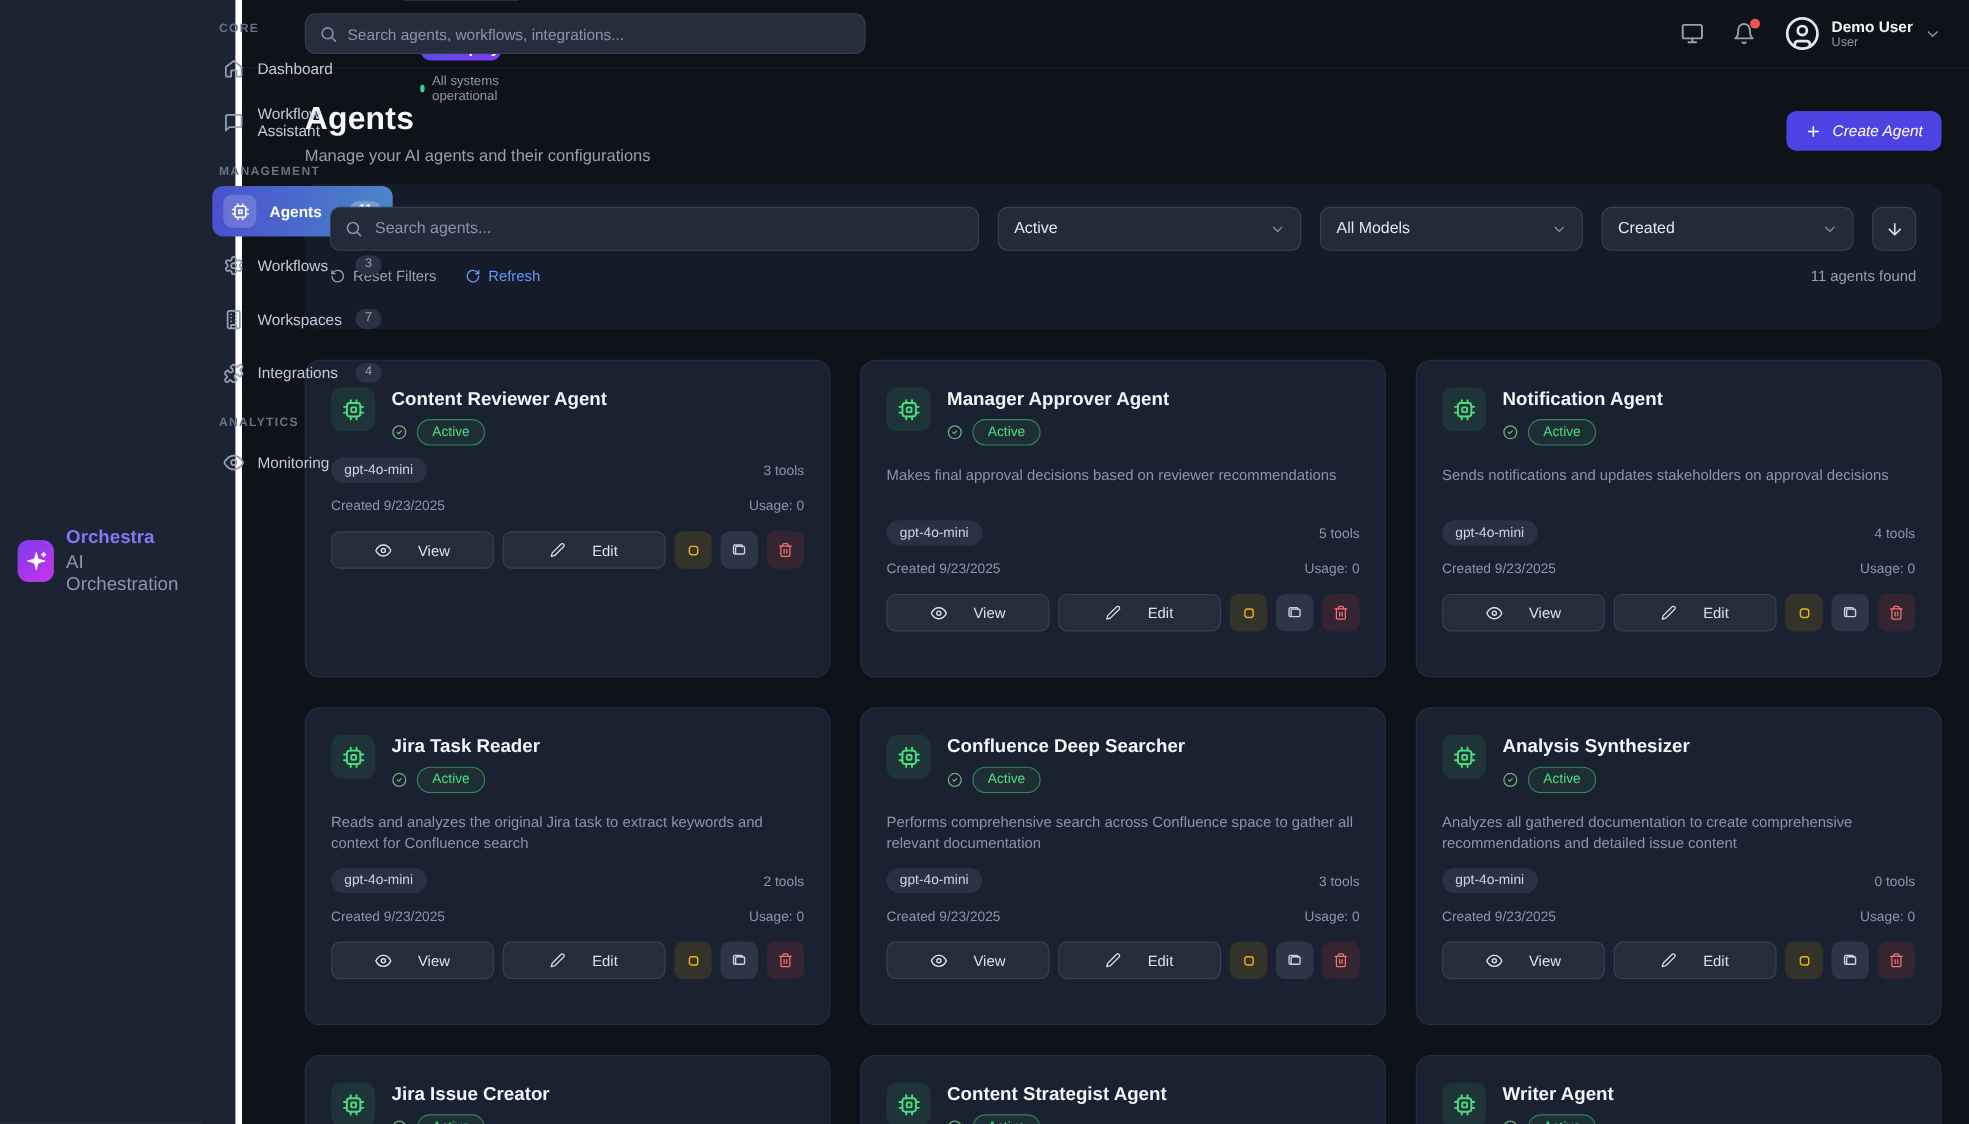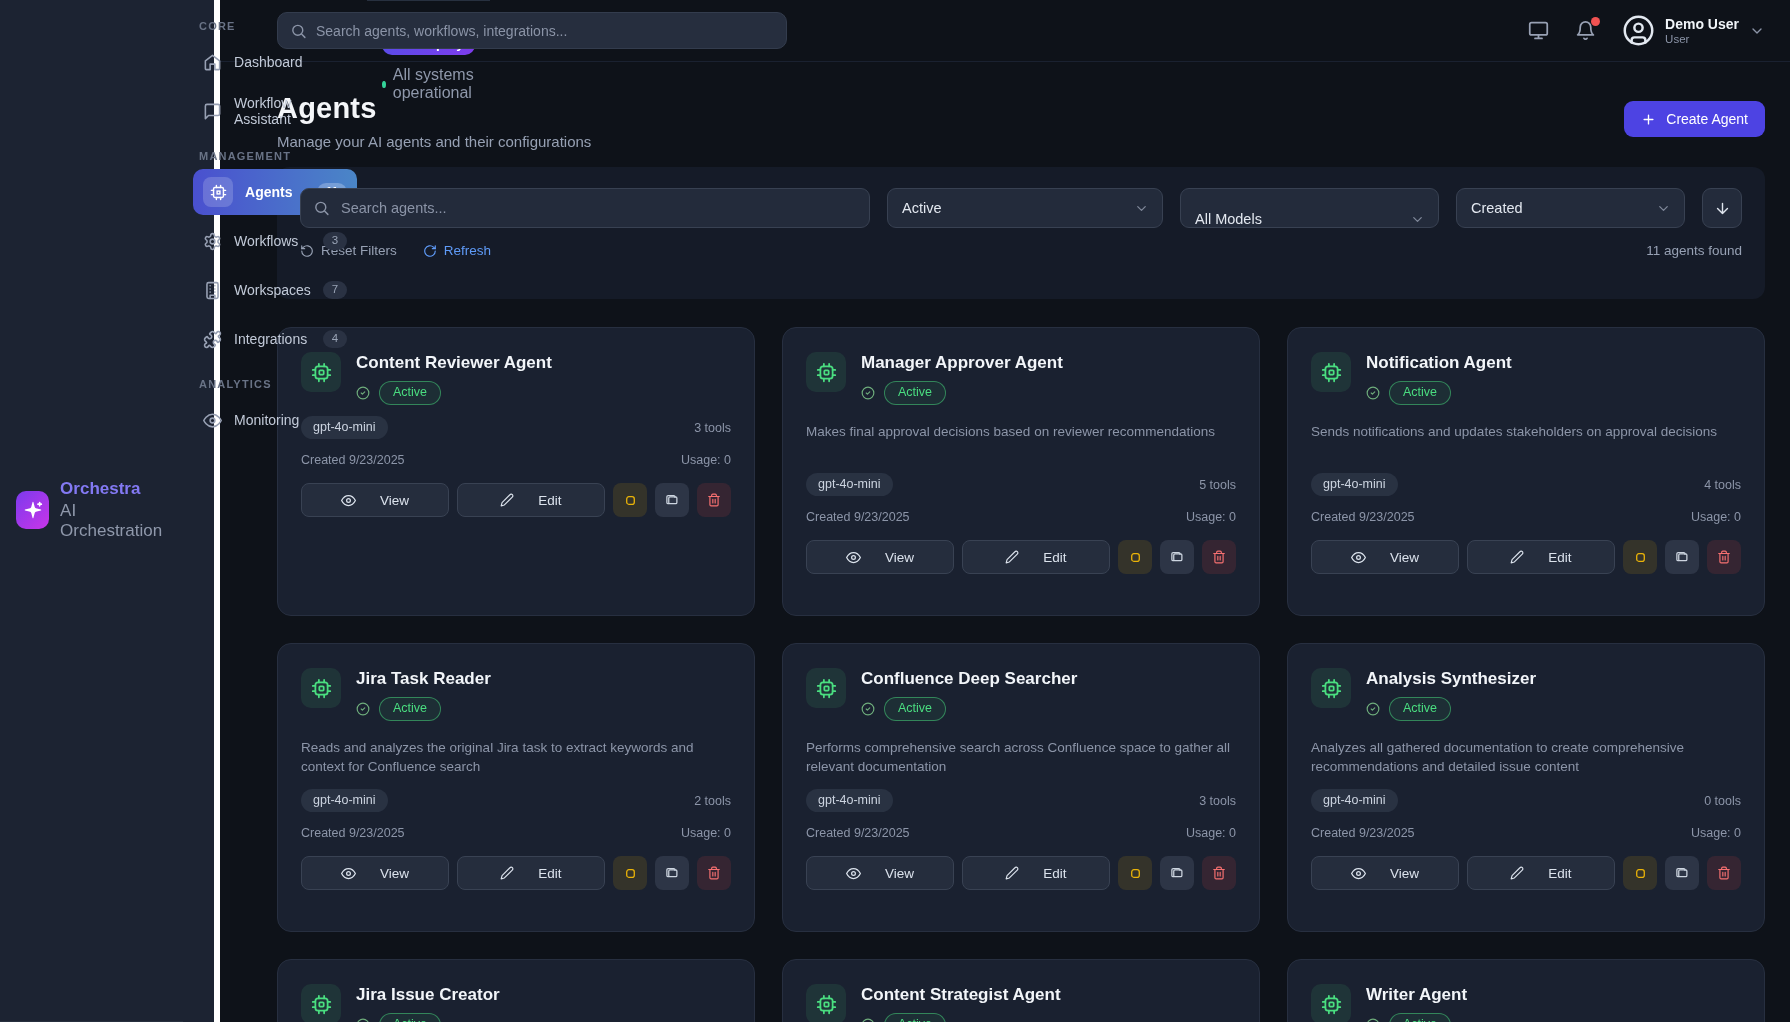--- a/index.html
+++ b/index.html
@@ -56,21 +56,21 @@
   }
   .nav-item.active .nav-badge { background:rgba(255,255,255,0.25); color:#fff; }
 
   .sidebar-footer { border-top:1px solid #27303f; padding:15px 15px 14px; }
   .quick-deploy {
     width:100%; height:39px; border:none; border-radius:10px;
     background:linear-gradient(90deg,#5b4be8 0%,#7e3ced 100%);
     color:#fff; font-size:13.5px; font-weight:700; font-family:inherit;
     display:flex; align-items:center; justify-content:center; gap:9px; cursor:pointer;
   }
-  .sys-status { margin-top:11px; display:flex; align-items:center; justify-content:center; gap:7px; font-size:16px; color:#8f98ab; }
+  .sys-status { margin-top:11px; display:flex; align-items:center; justify-content:center; gap:7px; font-size:12px; color:#8f98ab; }
   .sys-dot { width:7px; height:7px; border-radius:50%; background:#34d399; }
 
   
   .main { flex:1; display:flex; flex-direction:column; min-width:0; }
   .topbar {
     height:62px; min-height:62px; display:flex; align-items:center;
     border-bottom:1px solid #1a2130; padding-left:57px; padding-right:25px;
   }
   .search-wrap { position:relative; width:510px; }
   .search-wrap .s-icon { position:absolute; left:13px; top:50%; transform:translateY(-50%); color:#8b94a7; }
@@ -89,21 +89,21 @@
   .user-role { font-size:11.5px; color:#8b94a7; }
   .chev { color:#8b94a7; display:flex; }
 
   .content { padding:30px 25px 0 57px; }
   .page-head { width:1488px; display:flex; align-items:flex-start; justify-content:space-between; }
   .page-title { font-size:29px; font-weight:700; color:#f4f6f9; letter-spacing:0.2px; }
   .page-sub { margin-top:8px; font-size:15px; color:#96a0b3; }
   .create-btn {
     margin-top:9px; height:36px; padding:0 17px; border:none; border-radius:9px;
     background:#4d43e3; color:#fff; font-size:14px; font-family:inherit;
-    display:flex; align-items:center; gap:10px; cursor:pointer;
+    display:flex; align-items:center; gap:10px; cursor:pointer;font-style:italic;
   }
 
   
   .filter-panel {
     margin-top:17px; width:1488px; height:132px;
     background:#151b28; border-radius:12px; padding:21px 23px 0;
   }
   .filter-row1 { display:flex; gap:17px; }
   .fsearch-wrap { position:relative; flex:1; }
   .fsearch-wrap .s-icon { position:absolute; left:13px; top:50%; transform:translateY(-50%); color:#8b94a7; }
@@ -112,21 +112,21 @@
     border-radius:9px; color:#e6eaf1; font-size:14.5px; font-family:inherit;
     padding:0 12px 0 40px; outline:none;
   }
   .fsearch::placeholder { color:#8b94a7; }
   .fselect {
     height:40px; background:#232b3b; border:1px solid #384152; border-radius:9px;
     display:flex; align-items:center; justify-content:space-between;
     padding:0 13px 0 14px; font-size:14.5px; color:#e3e8f0; cursor:pointer;
   }
   .fselect .chev { color:#7f8899; }
-  .w-status { width:276px; } .w-model { width:259px;align-items:flex-end; } .w-sort { width:229px; }
+  .w-status { width:276px; } .w-model { width:239px; } .w-sort { width:229px; }
   .sort-dir-btn {
     width:40px; height:40px; background:#232b3b; border:1px solid #384152;
     border-radius:9px; color:#dfe5ee; display:flex; align-items:center; justify-content:center; cursor:pointer;
   }
   .filter-row2 { margin-top:15px; display:flex; align-items:center; gap:26px; }
   .flink { display:flex; align-items:center; gap:7px; font-size:13.5px; color:#97a1b4; cursor:pointer; }
   .flink.blue { color:#5f9bf8; }
   .results { margin-left:auto; font-size:13.5px; color:#97a1b4; }
 
   

